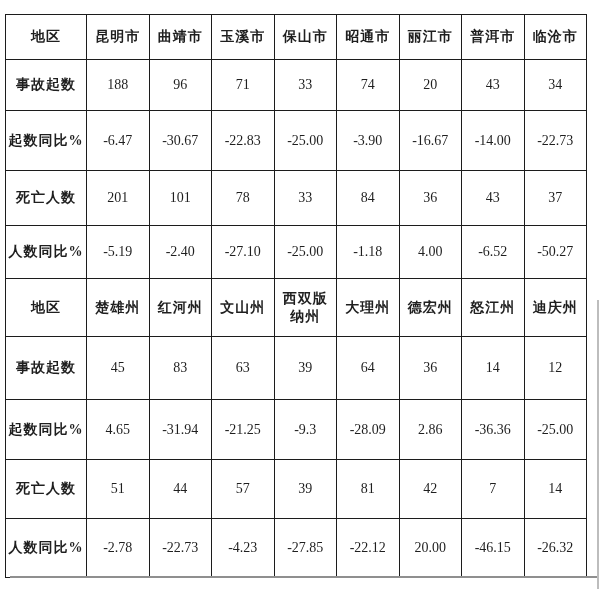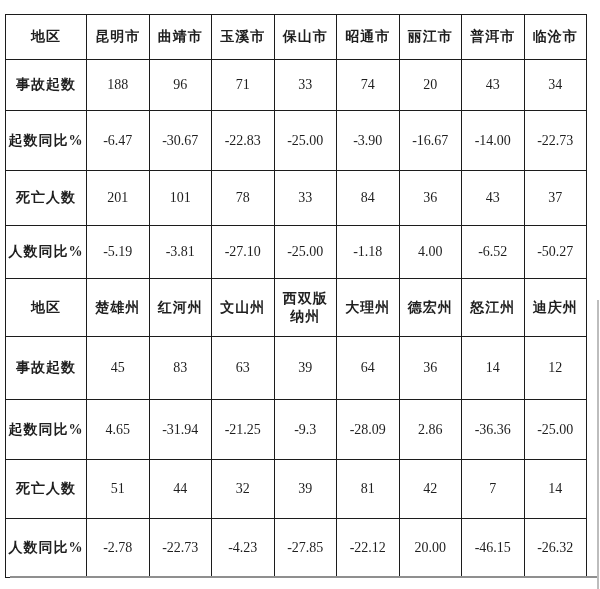--- a/index.html
+++ b/index.html
@@ -133,21 +133,21 @@
           <td class="num-value">78</td>
           <td class="num-value">33</td>
           <td class="num-value">84</td>
           <td class="num-value">36</td>
           <td class="num-value">43</td>
           <td class="num-value">37</td>
         </tr>
         <tr>
           <th class="cn-label">人数同比%</th>
           <td class="num-value">-5.19</td>
-          <td class="num-value">-3.81</td>
+          <td class="num-value">-2.40</td>
           <td class="num-value">-27.10</td>
           <td class="num-value">-25.00</td>
           <td class="num-value">-1.18</td>
           <td class="num-value">4.00</td>
           <td class="num-value">-6.52</td>
           <td class="num-value">-50.27</td>
         </tr>
         <tr>
           <th class="cn-label">地区</th>
           <th class="cn-label">楚雄州</th>
@@ -178,21 +178,21 @@
           <td class="num-value">-9.3</td>
           <td class="num-value">-28.09</td>
           <td class="num-value">2.86</td>
           <td class="num-value">-36.36</td>
           <td class="num-value">-25.00</td>
         </tr>
         <tr>
           <th class="cn-label">死亡人数</th>
           <td class="num-value">51</td>
           <td class="num-value">44</td>
-          <td class="num-value">32</td>
+          <td class="num-value">57</td>
           <td class="num-value">39</td>
           <td class="num-value">81</td>
           <td class="num-value">42</td>
           <td class="num-value">7</td>
           <td class="num-value">14</td>
         </tr>
         <tr>
           <th class="cn-label">人数同比%</th>
           <td class="num-value">-2.78</td>
           <td class="num-value">-22.73</td>

